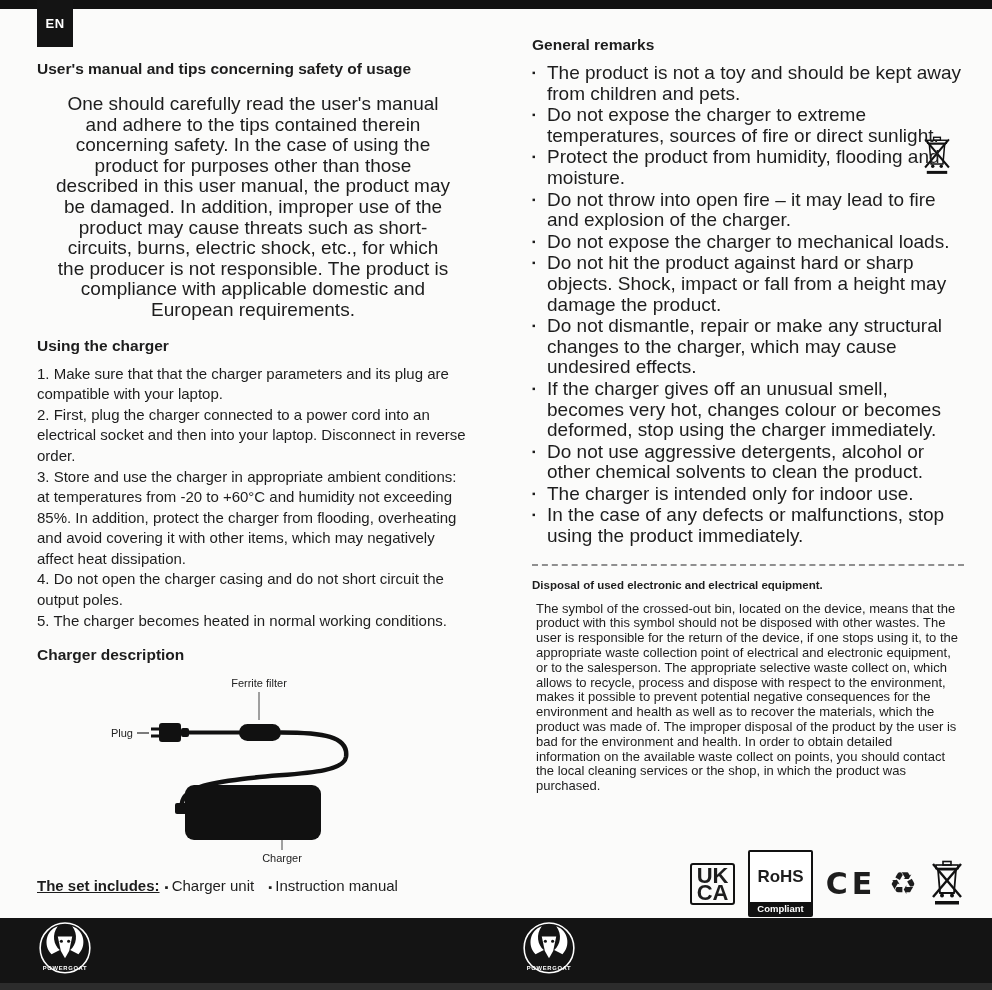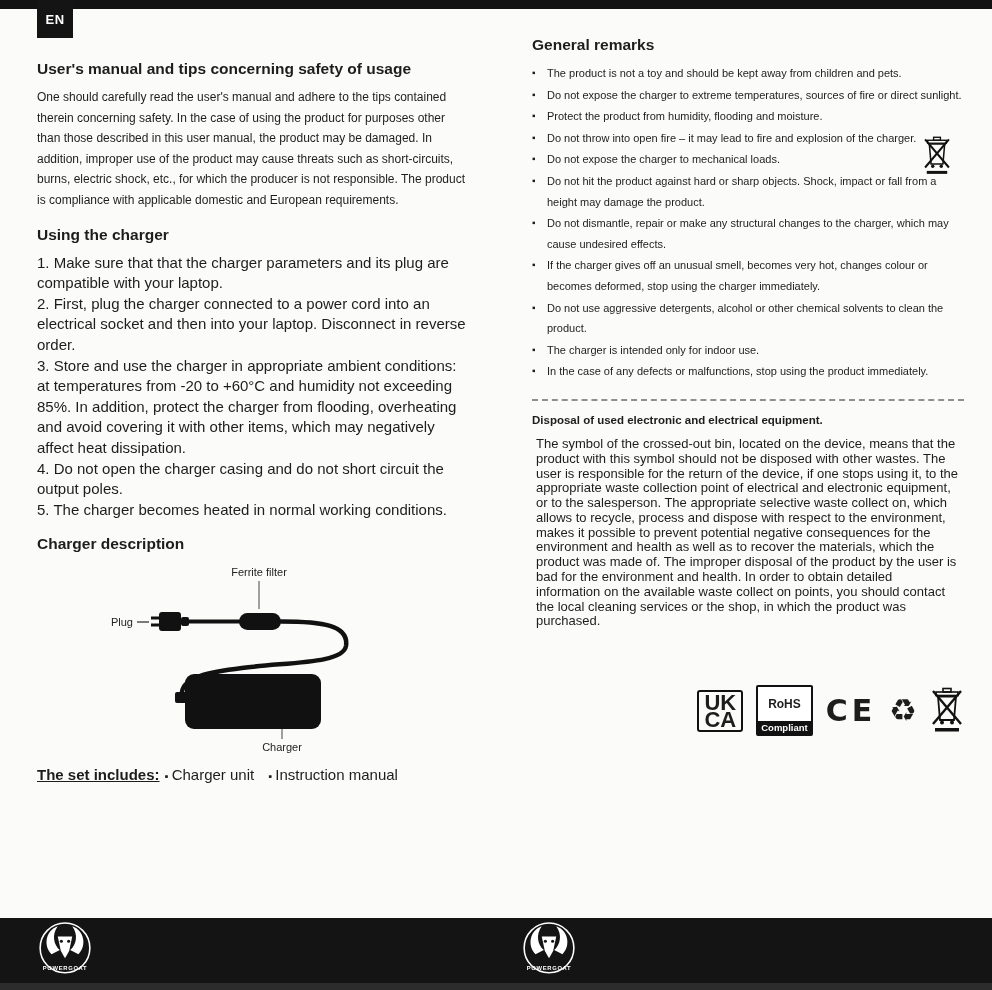--- a/index.html
+++ b/index.html
@@ -3,40 +3,40 @@
 <meta charset="utf-8">
 <style>
   html,body{margin:0;padding:0;background:#cfcfcf;}
   .page{
     position:relative;width:992px;height:990px;margin:0 auto;
     background:#fbfbfa;overflow:hidden;
     font-family:"Liberation Sans","DejaVu Sans",sans-serif;color:#1d1d1d;
   }
   .topbar{position:absolute;top:0;left:0;right:0;height:9px;background:#121212;}
   .lang-badge{
-    position:absolute;left:37px;top:0;width:36px;height:38px;background:#141414;
+    position:absolute;left:37px;top:0;width:36px;height:47px;background:#141414;
     color:#fff;font-weight:700;font-size:13px;display:flex;align-items:center;justify-content:center;
     letter-spacing:.5px;
   }
   .col-left{position:absolute;left:37px;top:60px;width:432px;}
   .col-right{position:absolute;left:532px;top:36px;width:432px;}
   .h1{font-weight:700;font-size:15.5px;margin:0 0 9px;}
   .h-mid{margin-top:15px;}
-  .para{font-size:12px;line-height:20.6px;margin:0;}
+  .para{font-size:19px;line-height:20.6px;margin:16px;text-align:center;}
   .num-item{font-size:15px;line-height:20.6px;margin:0;}
-  .remarks{list-style:none;margin:9px 0 17px;padding:0;font-size:11px;line-height:20.6px;}
+  .remarks{list-style:none;margin:9px 0 17px;padding:0;font-size:19px;line-height:20.6px;}
   .remarks li{position:relative;padding-left:15px;margin-bottom:1px;}
   .remarks li::before{content:"▪";position:absolute;left:0;top:0;font-size:10px;line-height:20.6px;color:#1d1d1d;}
   .divider{border:none;border-top:2px dashed #8f8f8f;margin:14px 0 13px;}
   .disposal-h{font-size:11.5px;font-weight:700;margin:0 0 11px;}
   .disposal-b{font-size:13px;line-height:14.8px;margin:4px;}
   .marks{display:flex;align-items:center;justify-content:flex-end;gap:13px;margin-top:56px;width:100%;}
   .ukca{border:2px solid #111;border-radius:3px;padding:2px 5px;font-weight:700;font-size:22px;line-height:17px;text-align:center;}
   .rohs{text-align:center;border:2px solid #111;border-radius:2px;overflow:hidden;}
-  .rohs-top{font-weight:700;font-size:12px;line-height:18px;padding:8px 7px;background:#fff;}
+  .rohs-top{font-weight:700;font-size:17px;line-height:18px;padding:16px 7px;background:#fff;}
   .rohs-bottom{background:#111;color:#fff;font-size:9.5px;line-height:13px;padding:0 3px;font-weight:600;}
   .ce{font-weight:700;font-size:30px;letter-spacing:4px;font-family:"DejaVu Sans",sans-serif;}
   .recycle{font-size:31px;line-height:1;font-family:"DejaVu Sans",sans-serif;}
   .weee{width:34px;height:47px;}
   .weee-small{position:absolute;left:922px;top:136px;width:30px;height:40px;}
   .diagram{display:block;margin-top:6px;width:432px;height:192px;}
   .dlabel{font-size:11px;fill:#222;font-family:"Liberation Sans","DejaVu Sans",sans-serif;}
   .set-line{margin-top:12px;font-size:15px;}
   .set-label{font-weight:700;margin-right:1px;text-decoration:underline;}
   .set-item{margin-right:10px;}

